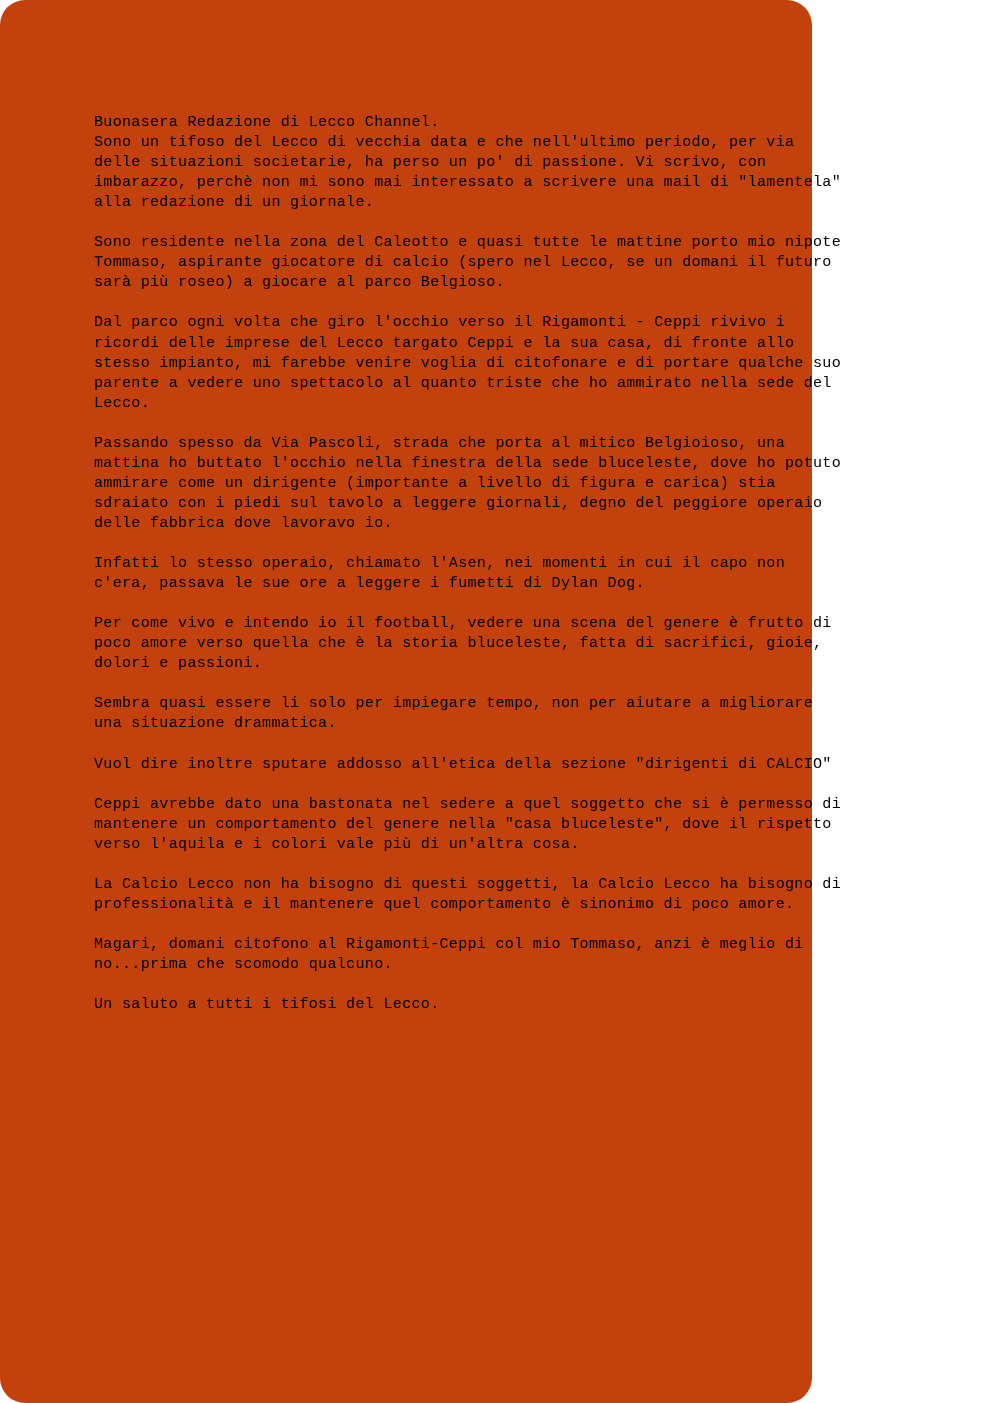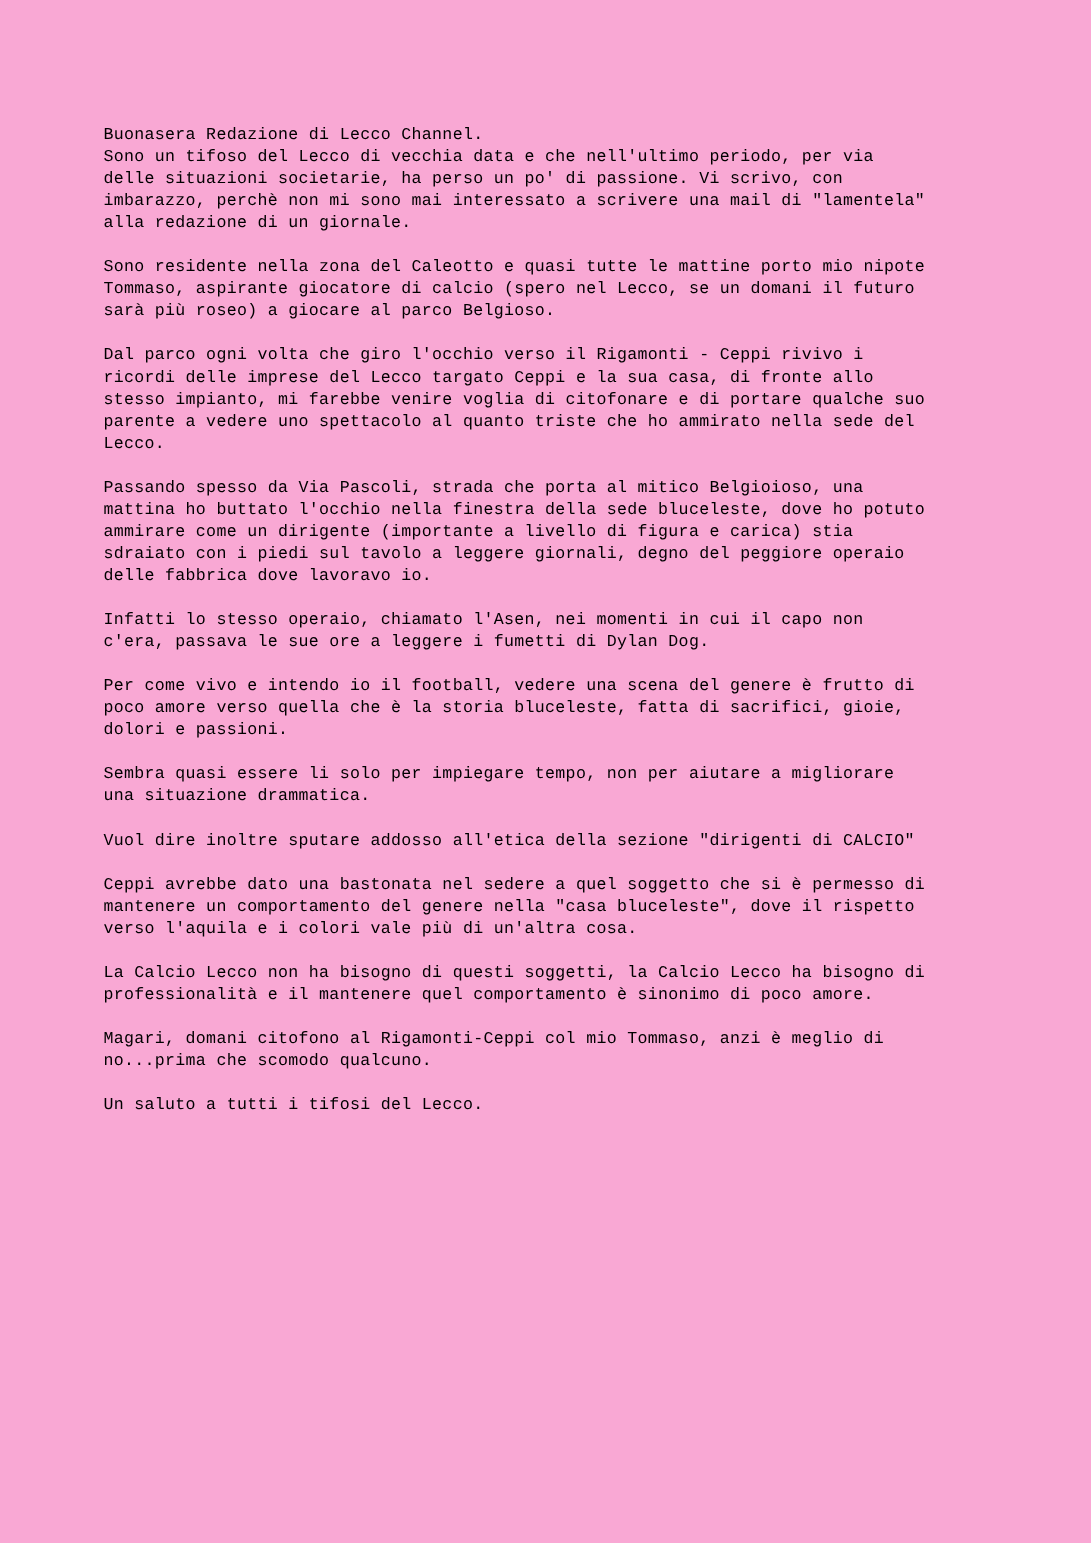--- a/index.html
+++ b/index.html
@@ -11,24 +11,25 @@
   body {
     width: 992px;
     height: 1403px;
     overflow: hidden;
     font-family: "Liberation Mono", "DejaVu Sans Mono", monospace;
     color: #000000;
     -webkit-font-smoothing: none;
   }
   .page {
     position: relative;
-    width: 992px;
+    width: 812px;
     height: 1403px;
-    background: #f9a8d4;
+    background: #c2410c;
     box-sizing: border-box;
+    border-radius: 25px;
   }
   .doc-body {
     position: absolute;
     left: 94px;
     top: 112px;
     width: 810px;
   }
   .letter-text {
     margin: 0;
     font-family: "Liberation Mono", "DejaVu Sans Mono", monospace;

